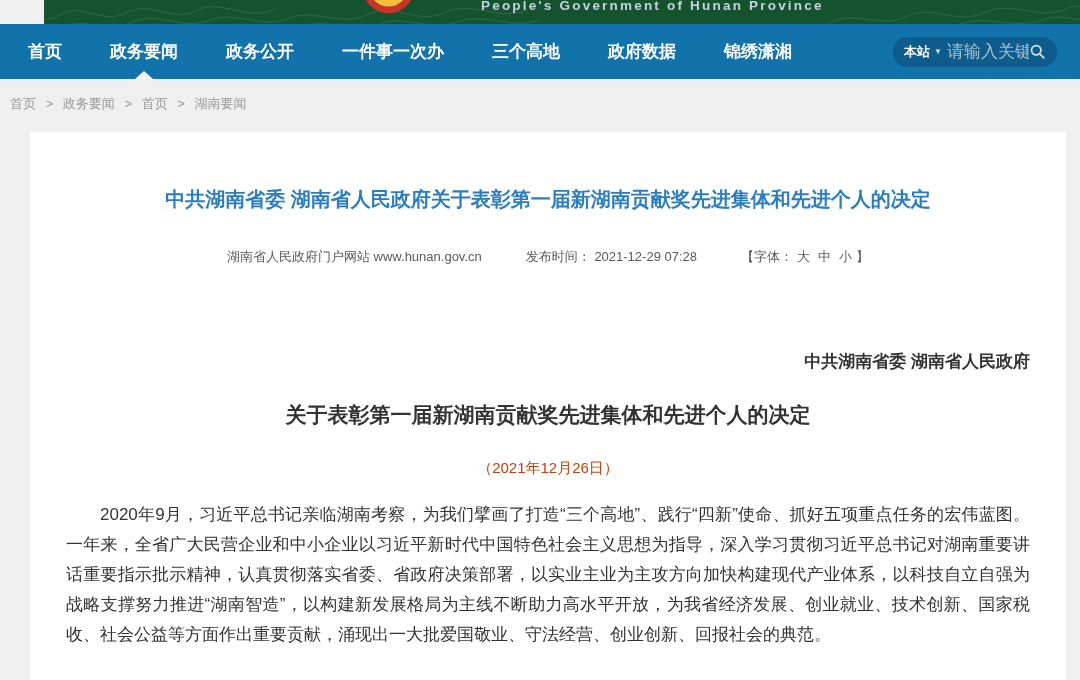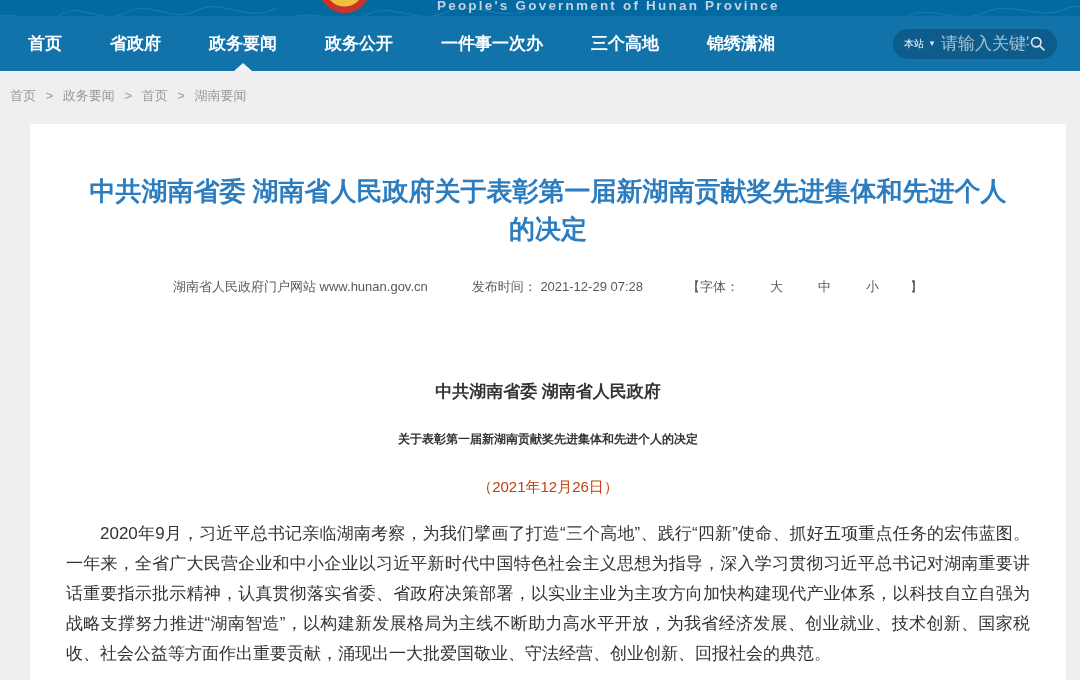--- a/index.html
+++ b/index.html
@@ -10,21 +10,21 @@
     position: relative;
   }
 
   
   .header { position: relative; }
   .map-pattern {
     position: absolute; left: 0; top: 0; width: 1080px; height: 87px;
     pointer-events: none; z-index: 1;
   }
   .topbar {
-    position: relative; height: 16px; background: #0369a1; overflow: hidden;
+    position: relative; height: 24px; background: #14532d; overflow: hidden; margin-left: 44px;
   }
   .emblem {
     position: absolute; left: 317px; top: -40px; width: 55px; height: 55px; z-index: 2;
   }
   .eng-title {
     position: absolute; left: 437px; top: -2px; z-index: 2;
     color: #c6d2e2; font-size: 13.5px; font-weight: bold;
     letter-spacing: 2.2px; white-space: nowrap;
   }
 
@@ -42,21 +42,21 @@
     transform: translateX(-50%);
     border-left: 9px solid transparent; border-right: 9px solid transparent;
     border-bottom: 8px solid #f3f3f3;
   }
 
   .search-pill {
     position: absolute; right: 23px; top: 50%; transform: translateY(-50%);
     width: 164px; height: 30px; background: #0d5c8b; border-radius: 16px;
     display: flex; align-items: center; padding: 0 11px; z-index: 3;
   }
-  .search-scope { color: #ffffff; font-size: 10px; white-space: nowrap; cursor: pointer; }
+  .search-scope { color: #ffffff; font-size: 13px; white-space: nowrap; cursor: pointer; font-weight: bold; }
   .search-caret { color: #cfe0ea; font-size: 8px; margin: 0 5px 0 4px; cursor: pointer; }
   .search-input {
     flex: 1; min-width: 0; background: transparent; border: none; outline: none;
     color: #ffffff; font-size: 17px; font-family: inherit;
   }
   .search-input::placeholder { color: rgba(255,255,255,0.62); }
   .search-icon-svg { width: 17px; height: 17px; flex: 0 0 auto; cursor: pointer; }
 
   
   .breadcrumb {
@@ -64,33 +64,33 @@
   }
   .crumb { color: #999999; cursor: pointer; }
   .crumb-sep { color: #999999; margin: 0 6px; }
 
   
   .card {
     margin-left: 30px; width: 1036px; min-height: 560px;
     background: #ffffff; padding: 48px 36px 20px;
   }
   .article-title {
-    color: #2b7dc0; font-size: 26px; line-height: 38px; font-weight: 600;
+    color: #2b7dc0; font-size: 20px; line-height: 38px; font-weight: 600;
     text-align: center; padding: 0 20px;
   }
   .meta {
     margin-top: 30px; display: flex; justify-content: center; align-items: center;
     gap: 44px; font-size: 13px; color: #5a5a5a;
   }
   .meta-time { white-space: nowrap; }
-  .meta-font { display: flex; align-items: flex-start; white-space: nowrap; gap: 27px; }
+  .meta-font { display: flex; align-items: flex-start; white-space: nowrap; }
   .font-size-btn { cursor: pointer; margin: 0 4px; color: #5a5a5a; }
 
-  .doc-org   { margin-top: 84px; text-align: center; font-size: 17px; font-weight: bold; color: #333333; }
-  .doc-subject { margin-top: 28px; text-align: center; font-size: 12px; font-weight: bold; color: #333333; }
+  .doc-org   { margin-top: 84px; text-align: right; font-size: 17px; font-weight: bold; color: #333333; }
+  .doc-subject { margin-top: 28px; text-align: center; font-size: 21px; font-weight: bold; color: #333333; }
   .doc-date  { margin-top: 30px; text-align: center; font-size: 15px; color: #c2410c; }
   .doc-para {
     margin-top: 22px; font-size: 17px; line-height: 30px; color: #333333;
     text-align: justify; text-indent: 2em;
   }
 </style>
 </head>
 <body>
 
 <div class="header">
@@ -109,25 +109,25 @@
       <circle cx="30" cy="30" r="21" fill="#f0bf3e"></circle>
       <circle cx="30" cy="26" r="15" fill="#c8342a"></circle>
       <rect x="20" y="36" width="20" height="5" rx="2" fill="#c8342a"></rect>
       <path d="M14,48 C22,54 38,54 46,48" stroke="#c8342a" stroke-width="3" fill="none"></path>
     </svg>
     <div class="eng-title">People's Government of Hunan Province</div>
   </div>
 
   <div class="navbar">
     <div class="nav-item">首页</div>
-    <div class="nav-item">省政府</div>
     <div class="nav-item active">政务要闻</div>
     <div class="nav-item">政务公开</div>
     <div class="nav-item">一件事一次办</div>
     <div class="nav-item">三个高地</div>
+    <div class="nav-item">政府数据</div>
     <div class="nav-item">锦绣潇湘</div>
 
     <div class="search-pill">
       <span class="search-scope">本站</span>
       <span class="search-caret">▼</span>
       <input class="search-input" type="text" placeholder="请输入关键字" style="">
       <svg class="search-icon-svg" viewBox="0 0 20 20" fill="none" stroke="#d6e4ee" stroke-width="2" stroke-linecap="round">
         <circle cx="8.5" cy="8.5" r="5.5"></circle>
         <line x1="13" y1="13" x2="17.5" y2="17.5"></line>
       </svg>

